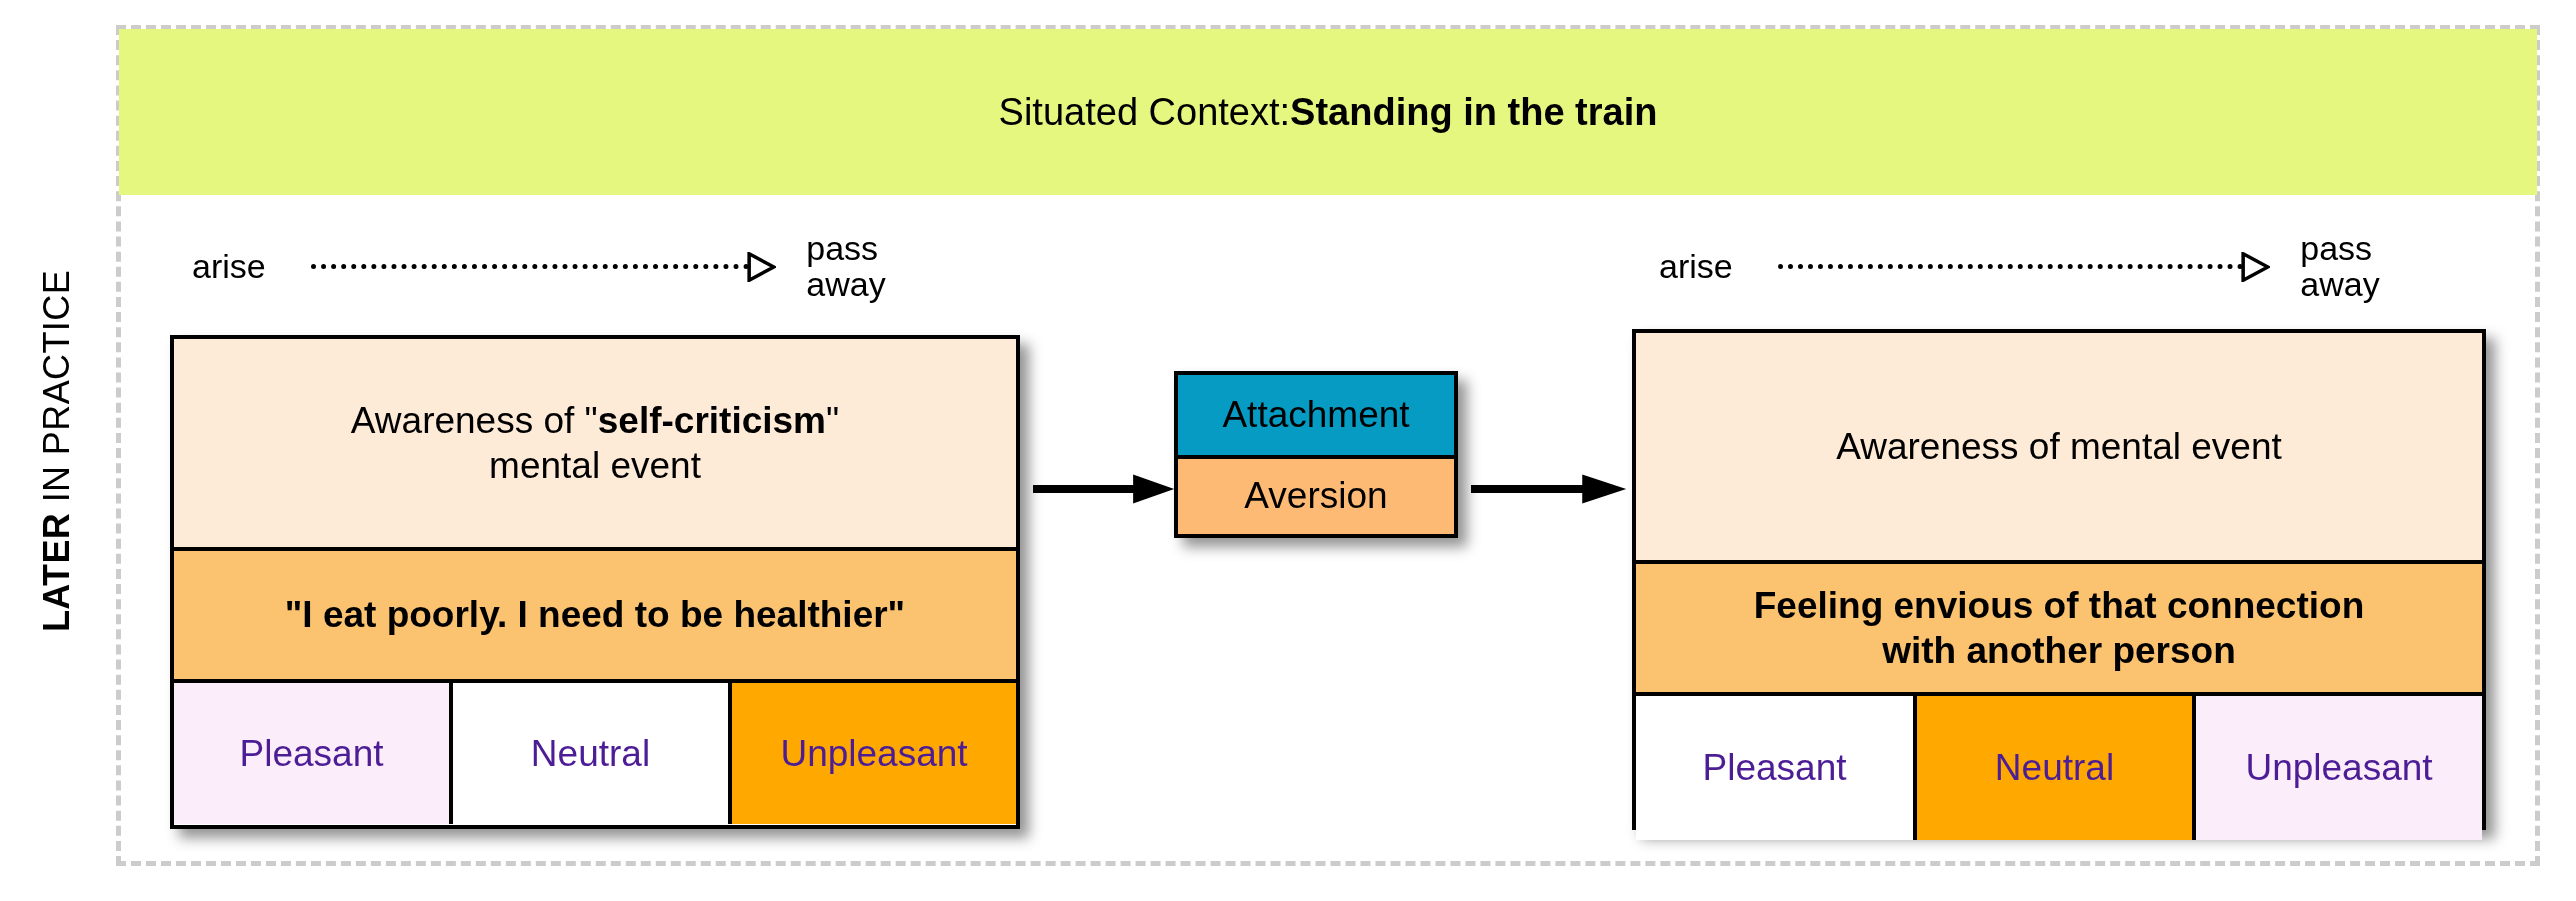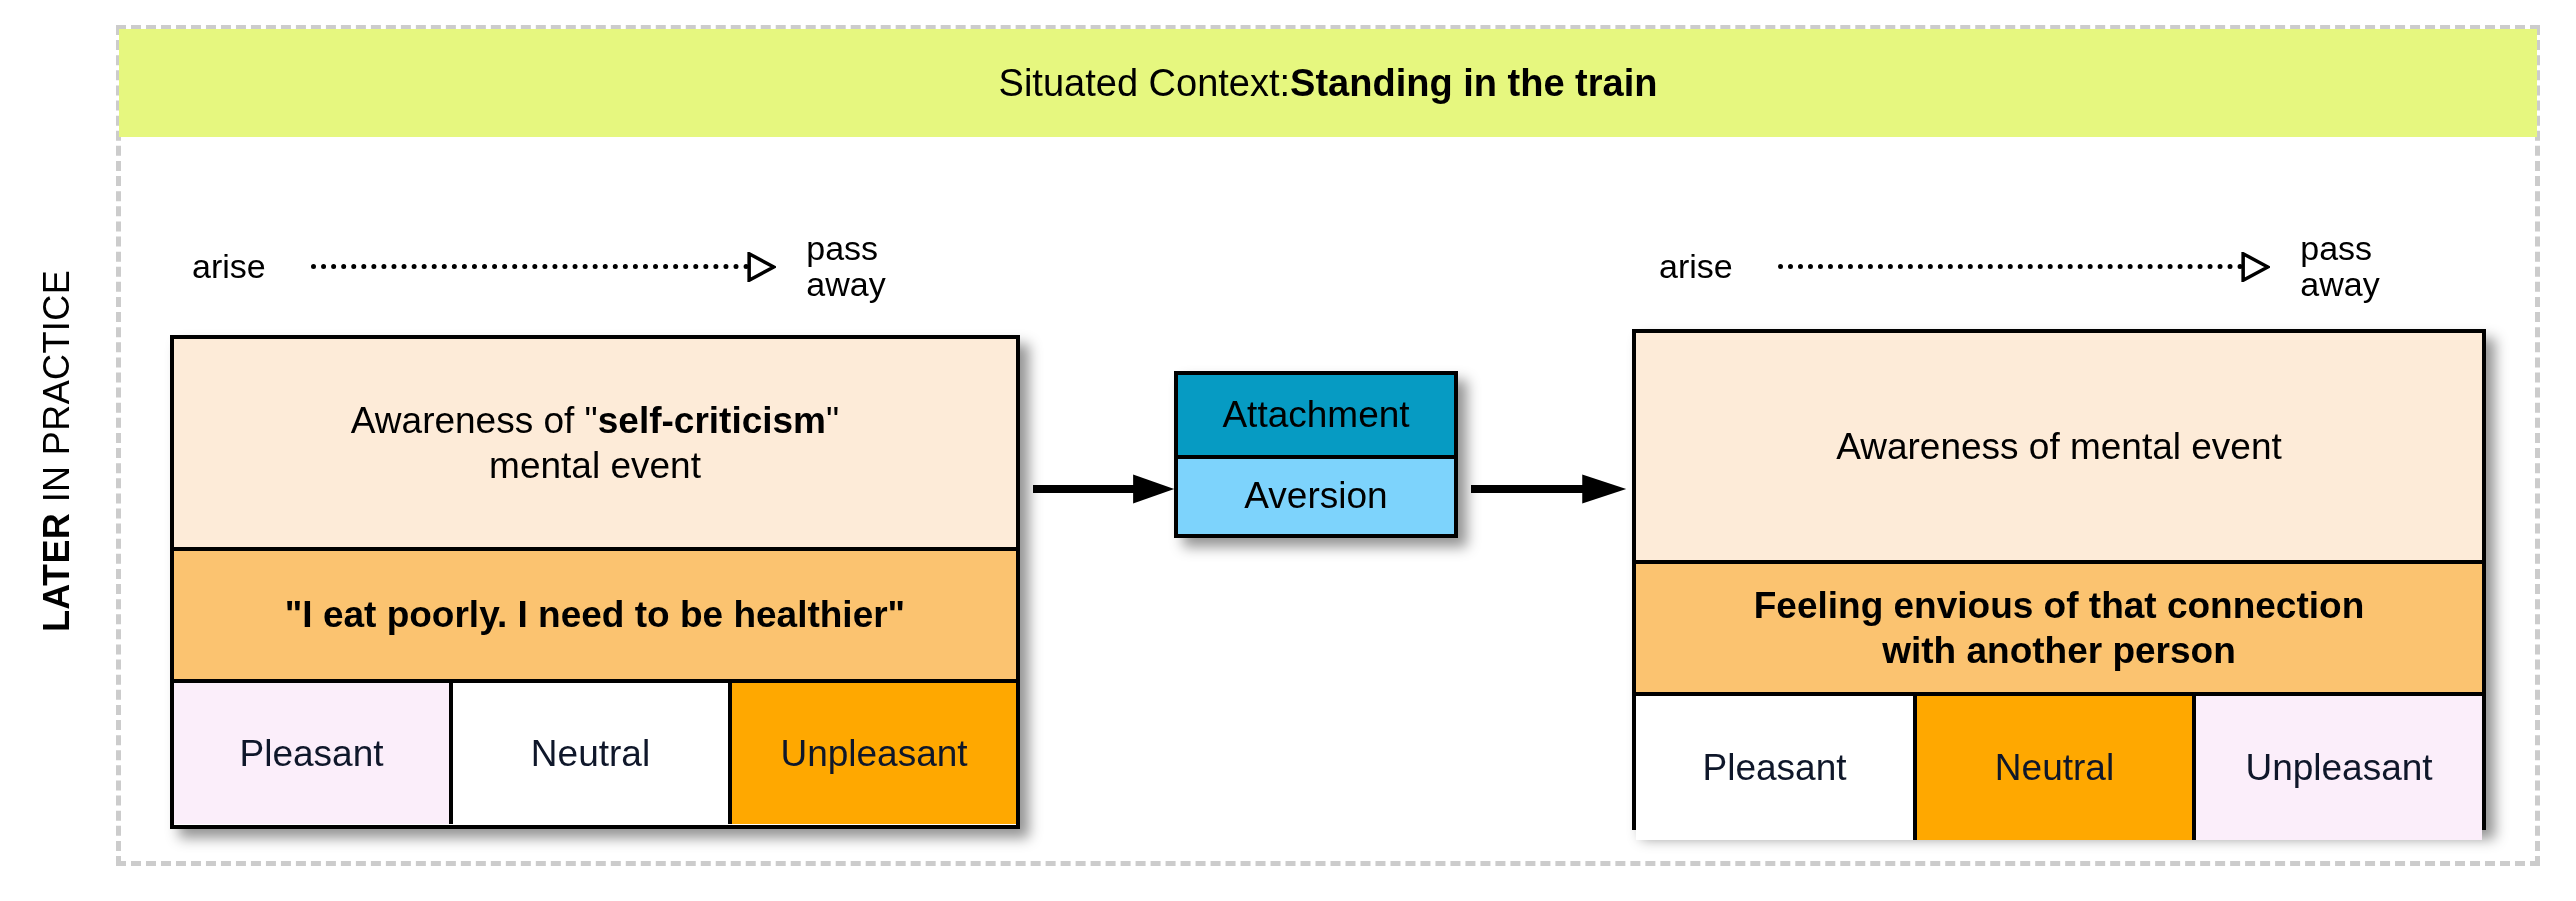--- a/index.html
+++ b/index.html
@@ -48,21 +48,21 @@
     border: 5.4px dashed #cccccc;
     box-sizing: border-box;
   }
 
   
   #context-banner {
     position: absolute;
     left: 119px;
     top: 29px;
     width: 2418px;
-    height: 108px;
+    height: 166px;
     background: #e6f77f;
     display: flex;
     align-items: center;
     justify-content: center;
     color: #000;
     font-size: 38px;
   }
   #context-banner .ctx-strong { font-weight: bold; }
 
   
@@ -98,21 +98,21 @@
     display: flex;
     border-top: 4.5px solid #000;
     box-sizing: border-box;
   }
   .valence-cell {
     box-sizing: border-box;
     display: flex;
     align-items: center;
     justify-content: center;
     font-size: 37px;
-    color: #0f172a;
+    color: #4c1d95;
   }
   .valence-cell + .valence-cell { border-left: 4.5px solid #000; }
   .v-white    { background: #ffffff; }
   .v-pink     { background: #fbeefa; }
   .v-orange   { background: #ffa800; }
 
   
   #card-left { left: 170px; top: 335px; width: 850px; height: 494px; }
   #card-left .row-awareness { height: 208px; }
   #card-left .row-content   { height: 132px; }
@@ -145,21 +145,21 @@
   #reaction-box .reaction-cell {
     box-sizing: border-box;
     height: 50%;
     display: flex;
     align-items: center;
     justify-content: center;
     font-size: 37px;
     color: #000;
   }
   #reaction-box .r-attachment { background: #069bc3; }
-  #reaction-box .r-aversion   { background: #7dd3fc; border-top: 4.5px solid #000; }
+  #reaction-box .r-aversion   { background: #fdba74; border-top: 4.5px solid #000; }
 
   
   .arise-row {
     position: absolute;
     display: flex;
     align-items: center;
     color: #000;
     font-size: 34px;
     gap: 31px;
   }

